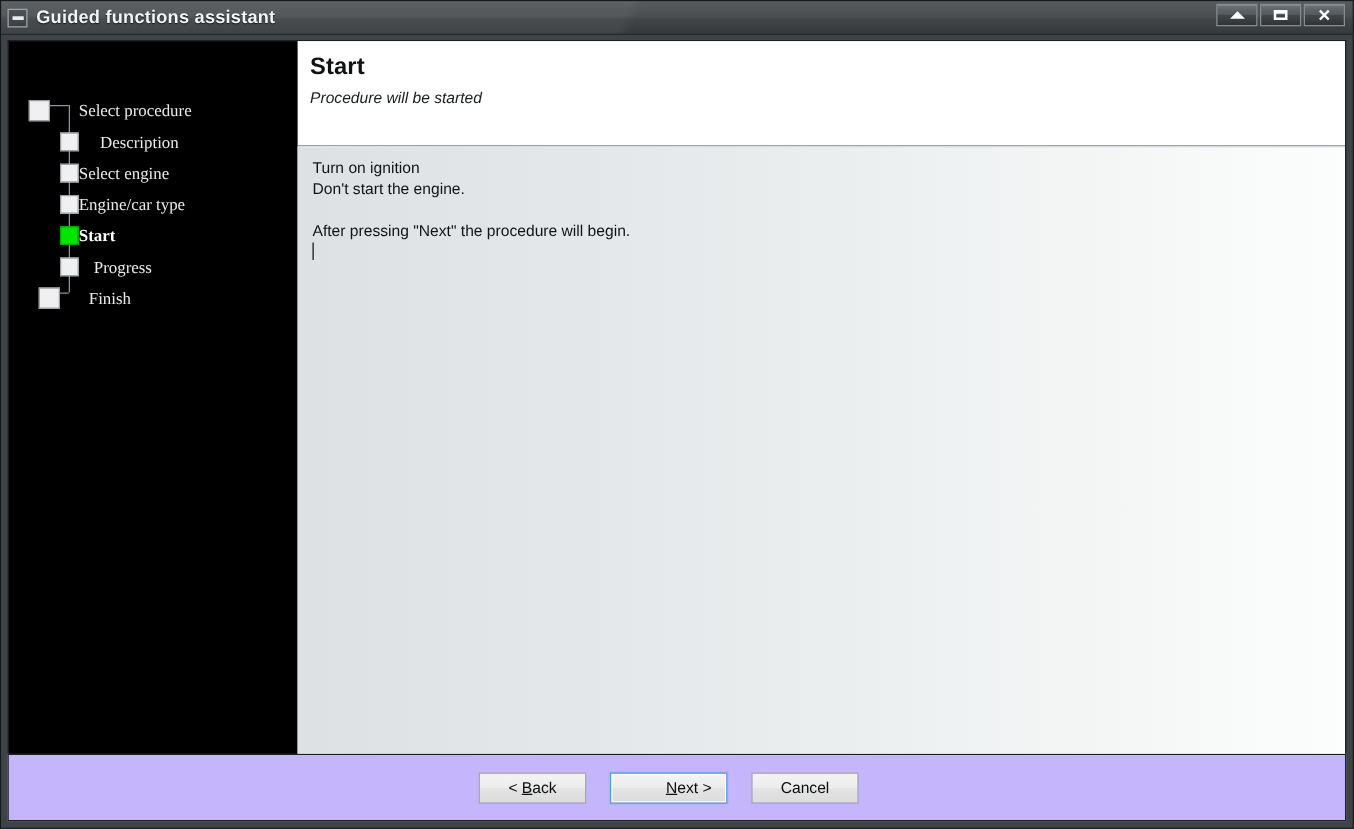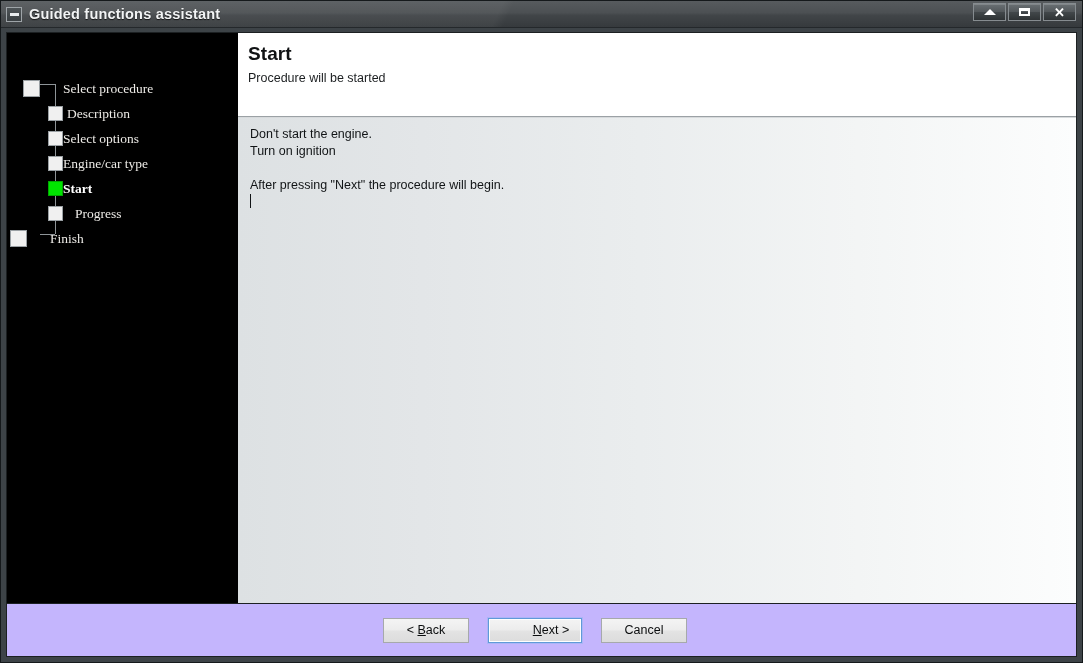--- a/index.html
+++ b/index.html
@@ -189,20 +189,21 @@
   .pane-title {
     font-size: 19px;
     font-weight: bold;
     color: #101214;
     margin: 0 0 6px 0;
     letter-spacing: 0.1px;
   }
   .pane-subtitle {
     font-size: 12.5px;
     color: #1b1e20;
+    font-style: italic;
   }
   .pane-body {
     flex: 1 1 auto;
     min-height: 0;
     background: linear-gradient(90deg, #dde1e3 0%, #e3e6e8 22%, #eaedee 48%, #f3f5f5 74%, #fcfdfd 100%);
     border-top: 1px solid #d7dadc;
     padding: 8px 12px;
     box-sizing: border-box;
     position: relative;
     overflow: hidden;
@@ -287,54 +288,54 @@
       <div class="sidebar">
         <div class="tree" id="tree">
             <div class="connector" style="left: 48px; top: 51px; width: 1px; height: 150px;"></div>
             <div class="connector" style="left: 33px; top: 51px; width: 15px; height: 1px;"></div>
             <div class="node" style="left: 16px; top: 43px;">
               <span class="box root"></span>
               <span class="node-label" style="margin-left: 23px;">Select procedure</span>
             </div>
             <div class="node" style="left: 41px; top: 68px;">
               <span class="box child"></span>
-              <span class="node-label" style="margin-left: 4px;">Description</span>
+              <span class="node-label" style="margin-left: 17px;">Description</span>
             </div>
             <div class="node" style="left: 41px; top: 93px;">
               <span class="box child"></span>
-              <span class="node-label" style="margin-left: 0px;">Select options</span>
+              <span class="node-label" style="margin-left: 0px;">Select engine</span>
             </div>
             <div class="node" style="left: 41px; top: 118px;">
               <span class="box child"></span>
               <span class="node-label" style="margin-left: 0px;">Engine/car type</span>
             </div>
             <div class="node" style="left: 41px; top: 143px;">
               <span class="box child current"></span>
               <span class="node-label current" style="margin-left: 0px;">Start</span>
             </div>
             <div class="node" style="left: 41px; top: 168px;">
               <span class="box child"></span>
               <span class="node-label" style="margin-left: 12px;">Progress</span>
             </div>
             <div class="connector" style="left: 33px; top: 201px; width: 15px; height: 1px;"></div>
-            <div class="node" style="left: 3px; top: 193px;">
+            <div class="node" style="left: 24px; top: 193px;">
               <span class="box root"></span>
               <span class="node-label" style="margin-left: 23px;">Finish</span>
             </div>
           </div>
       </div>
 
       <div class="content-col">
         <div class="pane-header">
           <div class="pane-title">Start</div>
           <div class="pane-subtitle">Procedure will be started</div>
         </div>
         <div class="pane-body" id="pane-body">
+            <div class="body-line">Turn on ignition</div>
             <div class="body-line">Don't start the engine.</div>
-            <div class="body-line">Turn on ignition</div>
             <div class="body-line blank"></div>
             <div class="body-line">After pressing "Next" the procedure will begin.</div>
             <div class="body-line"><span class="caret"></span></div>
           </div>
       </div>
 
     </div>
 
     <div class="footer" id="footer">
         <button class="btn">

